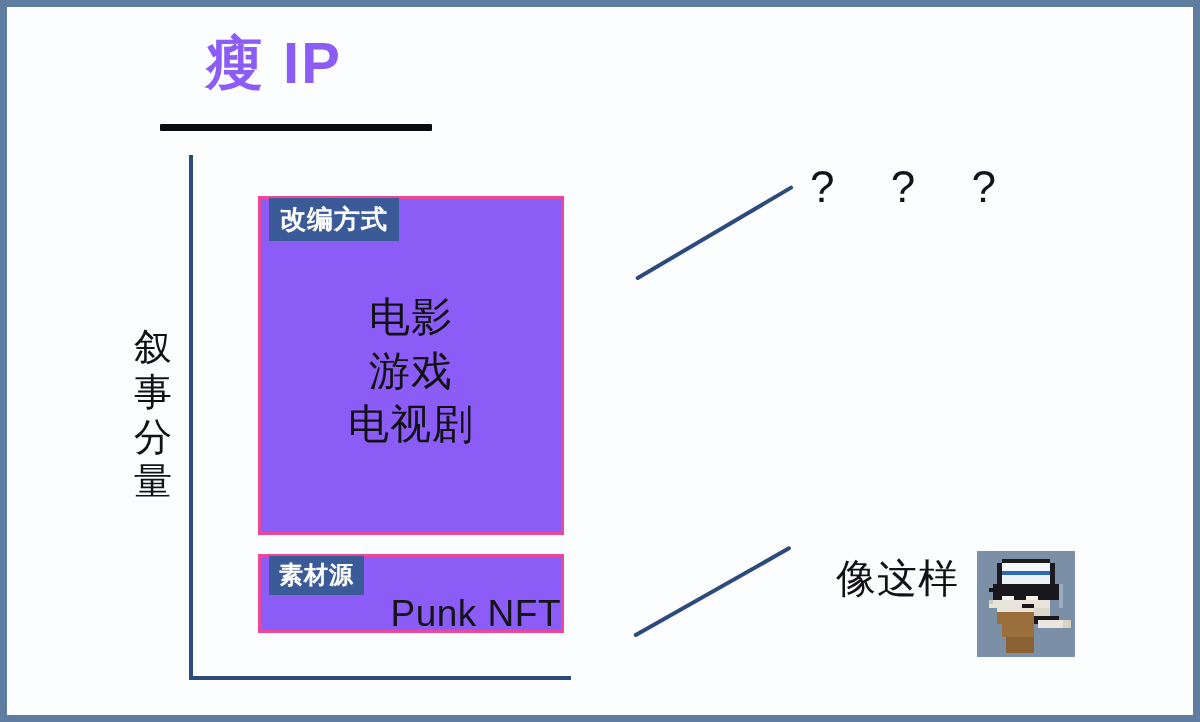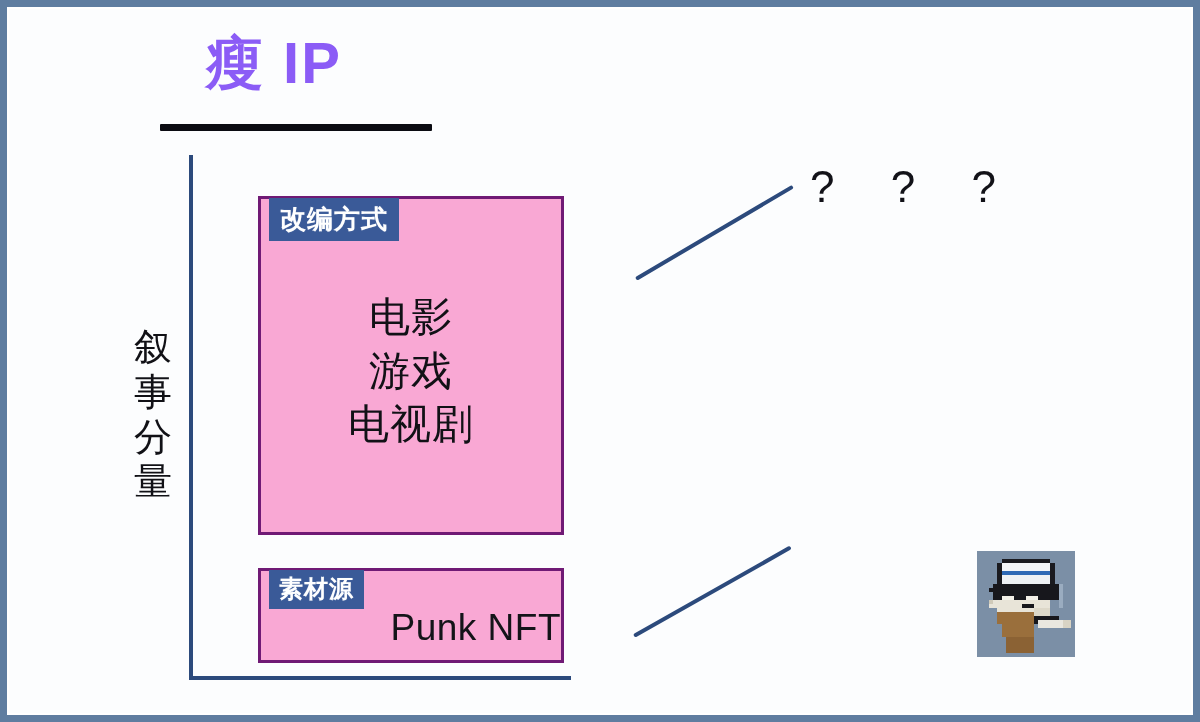--- a/index.html
+++ b/index.html
@@ -104,34 +104,34 @@
     letter-spacing: 0;
   }
   .axis-label .ch {
     display: block;
   }
 
   
   .panel {
     position: absolute;
     box-sizing: border-box;
-    border: 3px solid #701a75;
-    background: #f9a8d4;
+    border: 3px solid #ec4899;
+    background: #8b5cf6;
   }
   .panel-upper {
     left: 258px;
     top: 196px;
     width: 306px;
     height: 339px;
   }
   .panel-lower {
     left: 258px;
-    top: 568px;
+    top: 554px;
     width: 306px;
-    height: 95px;
+    height: 79px;
   }
 
   .panel-tag {
     position: absolute;
     top: -1px;
     left: 8px;
     background: #3a5a98;
     color: #ffffff;
     font-size: 26px;
     font-weight: bold;
@@ -263,20 +263,21 @@
     <div class="panel-tag">素材源</div>
     <div class="panel-body">
       <div class="item">Punk NFT</div>
     </div>
   </div>
 
   <div class="leader leader-top"></div>
   <div class="leader leader-bottom"></div>
 
   <div class="annot-question">? ? ?</div>
+  <div class="annot-like-this">像这样</div>
 
   <div class="punk-wrap">
     <svg class="punk-svg" viewBox="0 0 24 26" shape-rendering="crispEdges">
       <rect x="0" y="0" width="24" height="26" fill="#7b8fa6"></rect>
 
       <rect x="6" y="2" width="12" height="1" fill="#1a1a1f"></rect>
       <rect x="5" y="3" width="1" height="5" fill="#1a1a1f"></rect>
       <rect x="18" y="3" width="1" height="5" fill="#1a1a1f"></rect>
 
       <rect x="6" y="3" width="12" height="2" fill="#f3f5f7"></rect>

